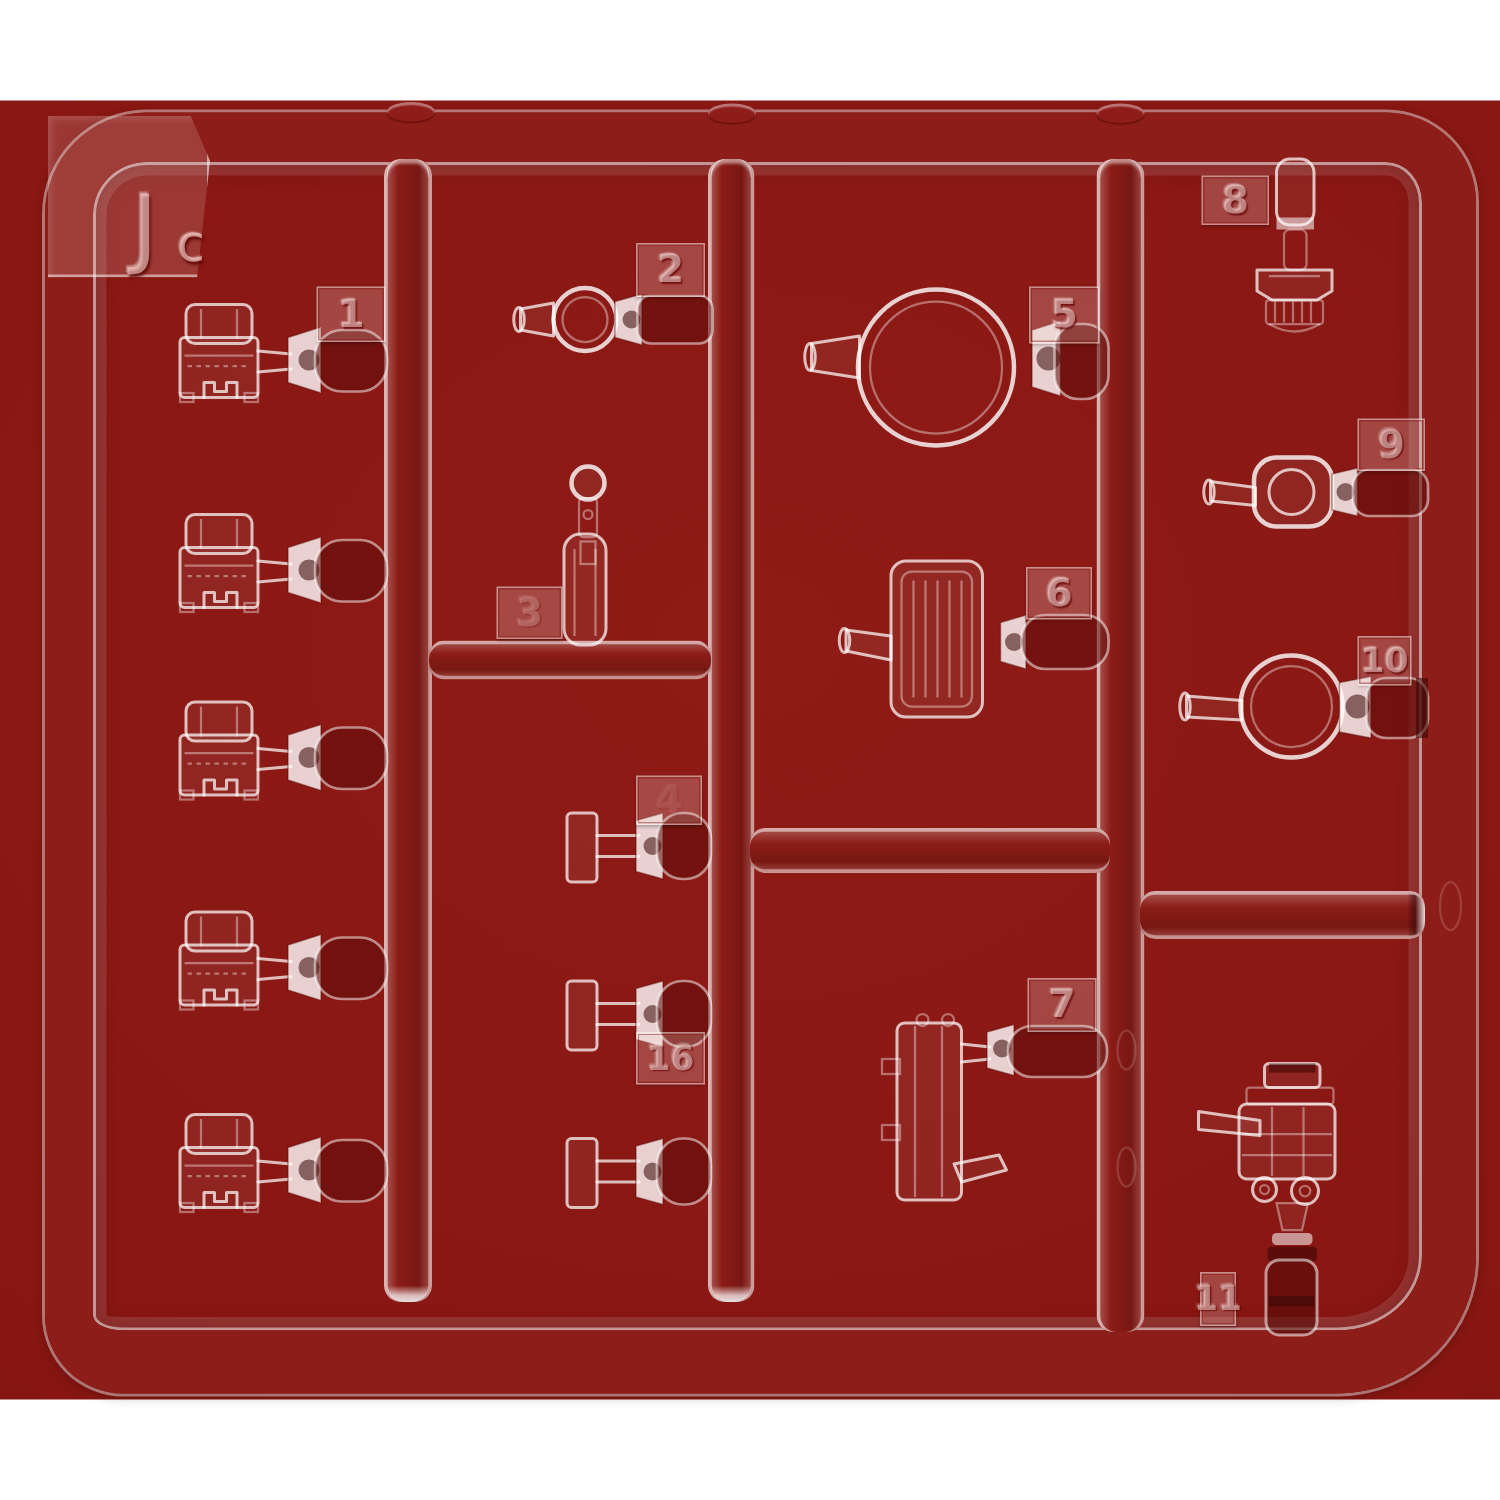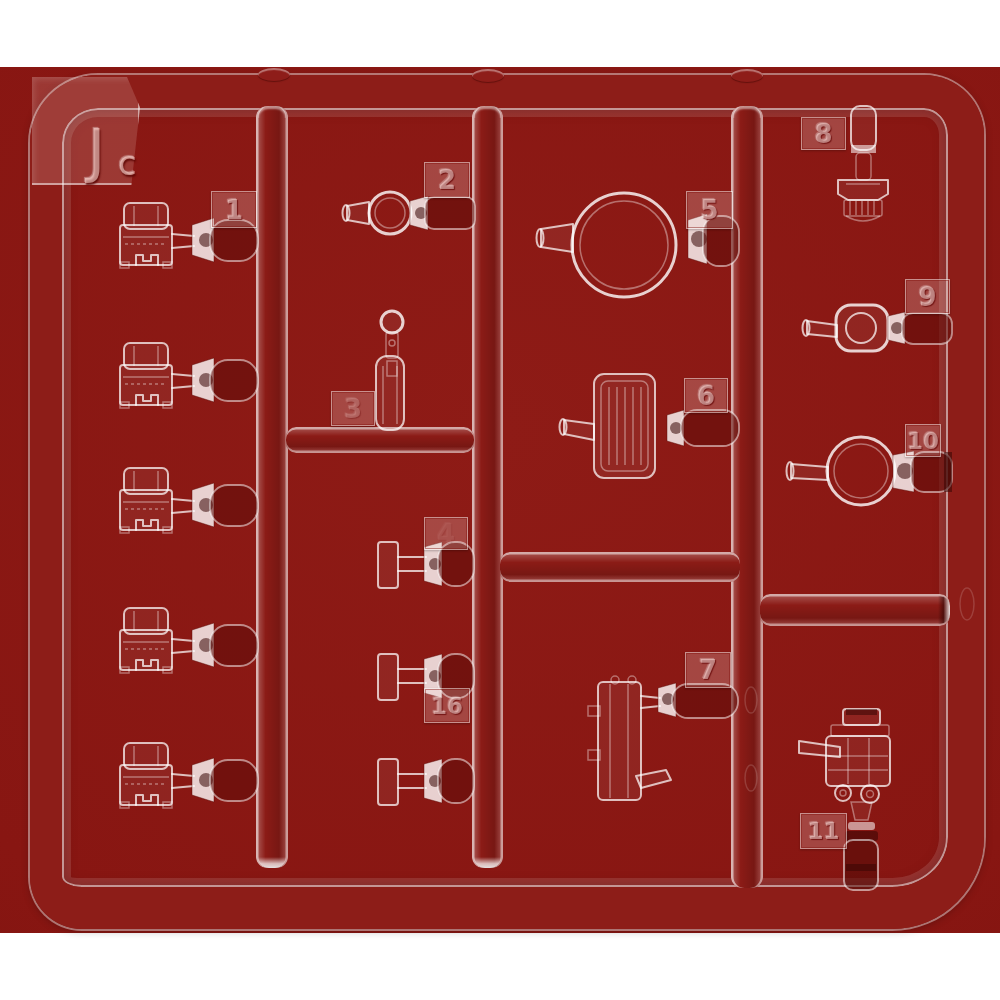--- a/index.html
+++ b/index.html
@@ -276,19 +276,19 @@
     </div>
   <div class="tag" style="left:801px;top:117px;width:45px;height:33px;">
       <span>8</span>
     </div>
   <div class="tag" style="left:905px;top:279px;width:45px;height:35px;">
       <span>9</span>
     </div>
   <div class="tag two" style="left:905px;top:424px;width:36px;height:33px;">
       <span>10</span>
     </div>
-  <div class="tag two" style="left:800px;top:813px;width:47px;height:36px;">
+  <div class="tag two" style="left:800px;top:848px;width:24px;height:36px;">
       <span>11</span>
     </div>
   <div class="tag two" style="left:424px;top:688px;width:46px;height:35px;">
       <span>16</span>
     </div>
 </div>
 
 </body></html>

